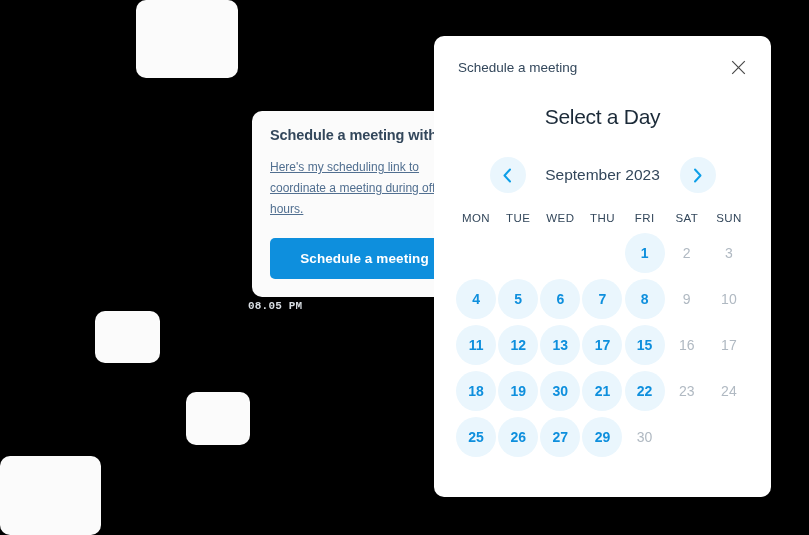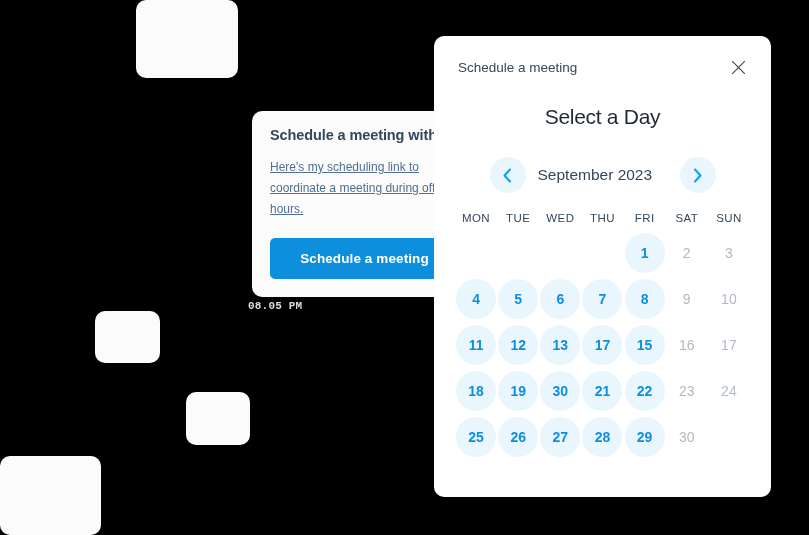--- a/index.html
+++ b/index.html
@@ -144,21 +144,21 @@
     align-items: center;
     justify-content: center;
     cursor: pointer;
     flex: 0 0 auto;
   }
   .nav-circle svg { display: block; }
   .month-label {
     font-size: 15.5px;
     color: #33475b;
     min-width: 130px;
-    text-align: left;
+    text-align: center;
   }
 
   
   .cal {
     margin: 16px 21px 0 21px;
   }
   .cal-row {
     display: grid;
     grid-template-columns: repeat(7, 1fr);
   }
@@ -348,23 +348,20 @@
           <div class="day-cell">
             <div class="day avail">25</div>
           </div>
           <div class="day-cell">
             <div class="day avail">26</div>
           </div>
           <div class="day-cell">
             <div class="day avail">27</div>
           </div>
           <div class="day-cell">
-            <div class="day avail">28</div>
-          </div>
-          <div class="day-cell">
             <div class="day avail">29</div>
           </div>
           <div class="day-cell">
             <div class="day muted">30</div>
           </div>
           <div class="day-cell">
             <div class="day empty"></div>
           </div>
         </div>
       </div>

